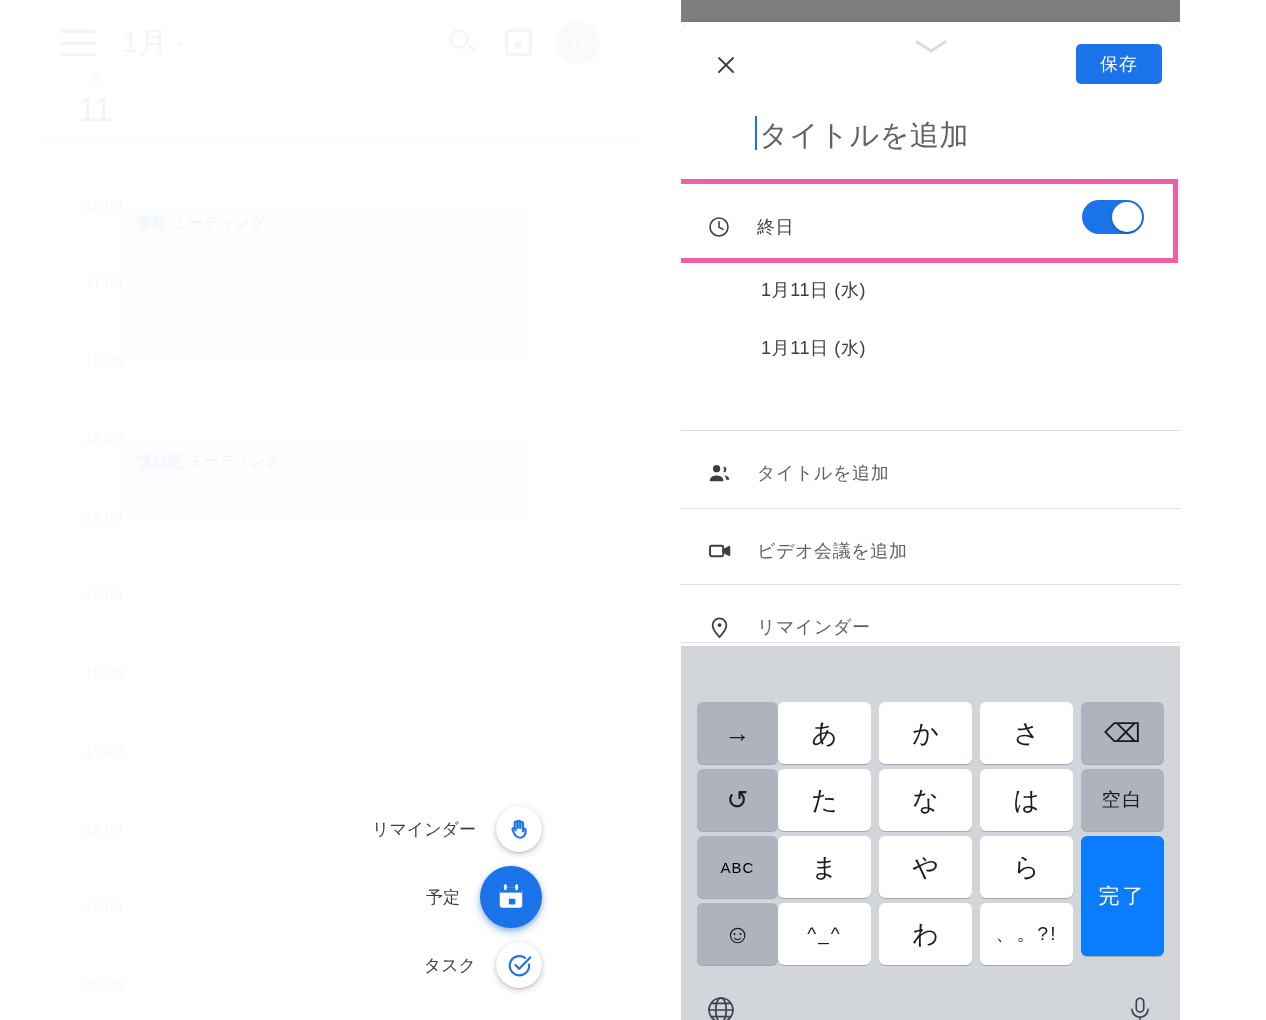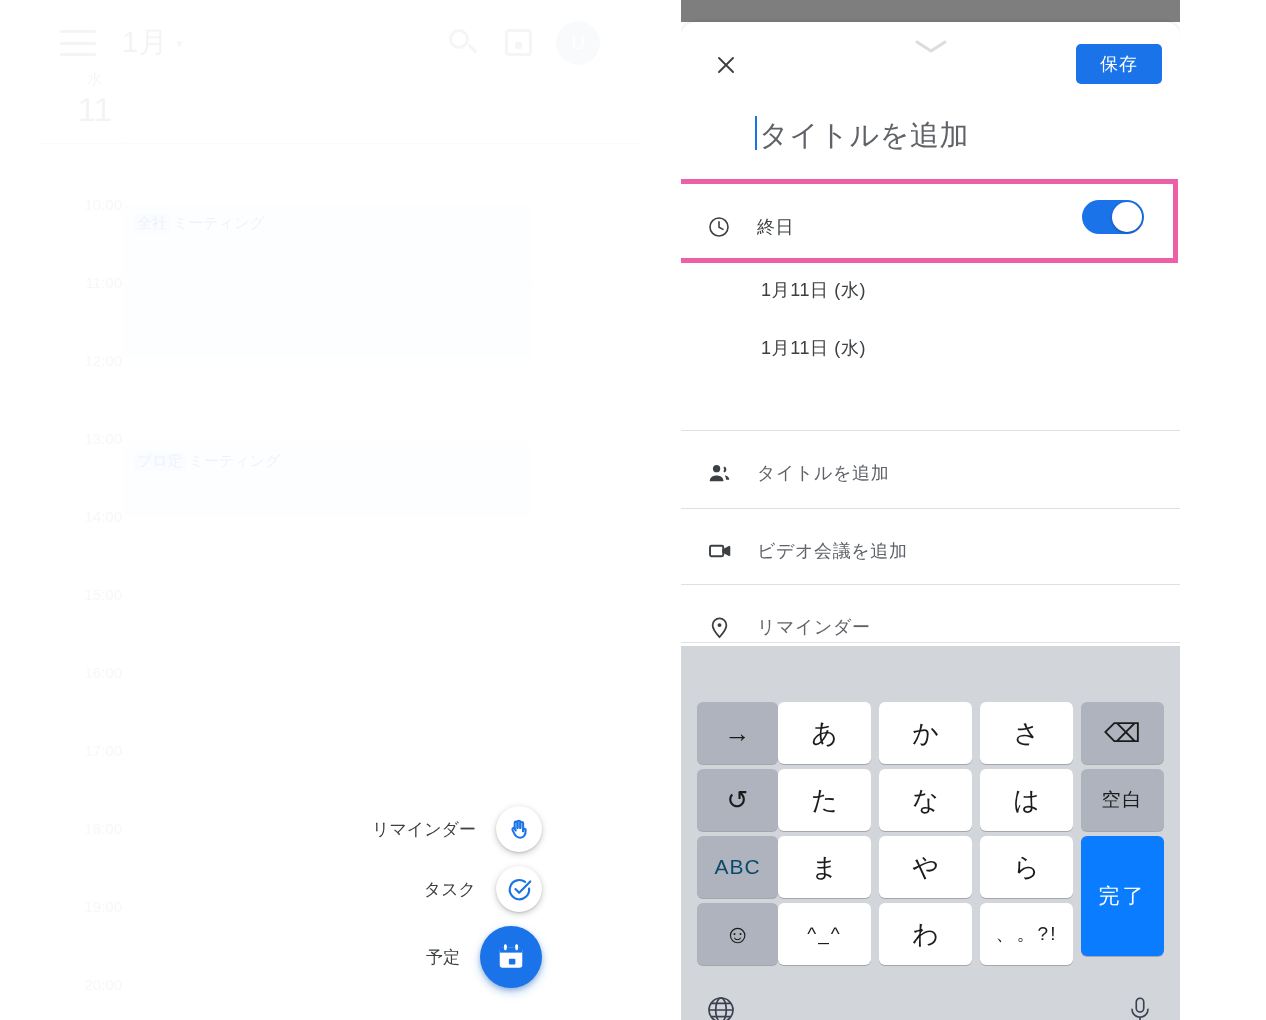--- a/index.html
+++ b/index.html
@@ -126,21 +126,21 @@
   
   #keyboard { position:absolute; left:0; top:624px; width:499px; height:396px;
     background:#d2d5da; }
   .key { position:absolute; border-radius:6px; display:flex;
     align-items:center; justify-content:center;
     box-shadow: 0 1px 0 rgba(0,0,0,.22); font-size:26px; color:#1b1b1b; }
   .key.letter { background:#ffffff; }
   .key.func { background:#aeb3bd; }
   .key.blue { background:#0a7cff; color:#ffffff; font-size:21px; letter-spacing:3px; }
   .key.small { font-size:19px; letter-spacing:2px; }
-  .key.abc { font-size:21px; letter-spacing:1px; color:#0c4a6e; }
+  .key.abc { font-size:15px; letter-spacing:1px; color:#000000; }
   #globe-key { position:absolute; left:16px; top:340px; width:48px; height:48px;
     display:flex; align-items:center; justify-content:center; }
   #mic-key { position:absolute; right:16px; top:340px; width:48px; height:48px;
     display:flex; align-items:center; justify-content:center; }
 </style>
 </head>
 <body>
 
 <div id="root">
 
@@ -217,39 +217,39 @@
         <span class="fab-mini">
           <svg width="26" height="26" viewBox="0 0 24 24" fill="none" stroke="#1a73e8" stroke-width="1.9" stroke-linecap="round" stroke-linejoin="round">
             <path d="M8 12V6.5a1.3 1.3 0 0 1 2.6 0V11"></path>
             <path d="M10.6 11V5.6a1.3 1.3 0 0 1 2.6 0V11"></path>
             <path d="M13.2 11V6.8a1.3 1.3 0 0 1 2.6 0V14"></path>
             <path d="M15.8 14v-1.6a1.3 1.3 0 0 1 2.4.6c0 4.2-1.4 7-5 7-3.2 0-4.6-1.6-5.8-4.2l-1.4-3a1.3 1.3 0 0 1 2.2-1.3L9 13.4"></path>
           </svg>
         </span>
       </div>
       <div class="fab-row">
-        <span class="fab-label">タスク</span>
-        <span class="fab-mini">
-          <svg width="27" height="27" viewBox="0 0 24 24" fill="none" stroke="#1a73e8" stroke-width="1.9" stroke-linecap="round" stroke-linejoin="round">
-            <path d="M20.5 11.2A8.6 8.6 0 1 1 17 5.2"></path>
-            <path d="M8.4 11.6l3.3 3.3L21.6 4.8"></path>
-          </svg>
-        </span>
-      </div>
-      <div class="fab-row">
         <span class="fab-label">予定</span>
         <span class="fab-main">
           <svg width="30" height="30" viewBox="0 0 24 24" fill="#ffffff">
             <rect x="3" y="4.5" width="18" height="16" rx="2.2"></rect>
             <rect x="6.5" y="2" width="2" height="4.5" rx="1" fill="#ffffff"></rect>
             <rect x="15.5" y="2" width="2" height="4.5" rx="1" fill="#ffffff"></rect>
             <rect x="3" y="4.5" width="18" height="4" fill="#1a73e8"></rect>
             <rect x="6.5" y="2" width="2" height="4.5" rx="1" fill="#ffffff"></rect>
             <rect x="15.5" y="2" width="2" height="4.5" rx="1" fill="#ffffff"></rect>
             <rect x="10.3" y="13.3" width="5.2" height="4.6" rx="0.8" fill="#1a73e8"></rect>
+          </svg>
+        </span>
+      </div>
+      <div class="fab-row">
+        <span class="fab-label">タスク</span>
+        <span class="fab-mini">
+          <svg width="27" height="27" viewBox="0 0 24 24" fill="none" stroke="#1a73e8" stroke-width="1.9" stroke-linecap="round" stroke-linejoin="round">
+            <path d="M20.5 11.2A8.6 8.6 0 1 1 17 5.2"></path>
+            <path d="M8.4 11.6l3.3 3.3L21.6 4.8"></path>
           </svg>
         </span>
       </div>
     </div>
   </div>
 
   <div id="right-pane">
 
     <div id="statusbar"></div>
 

